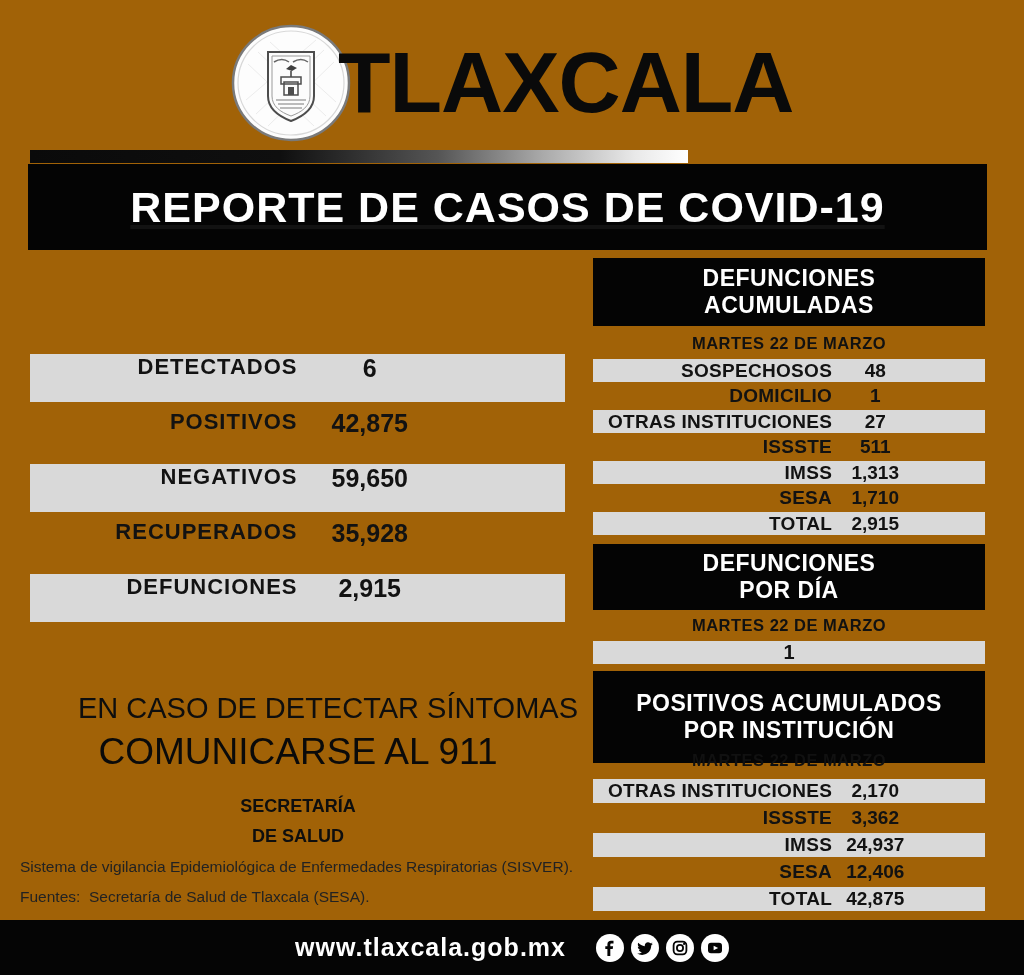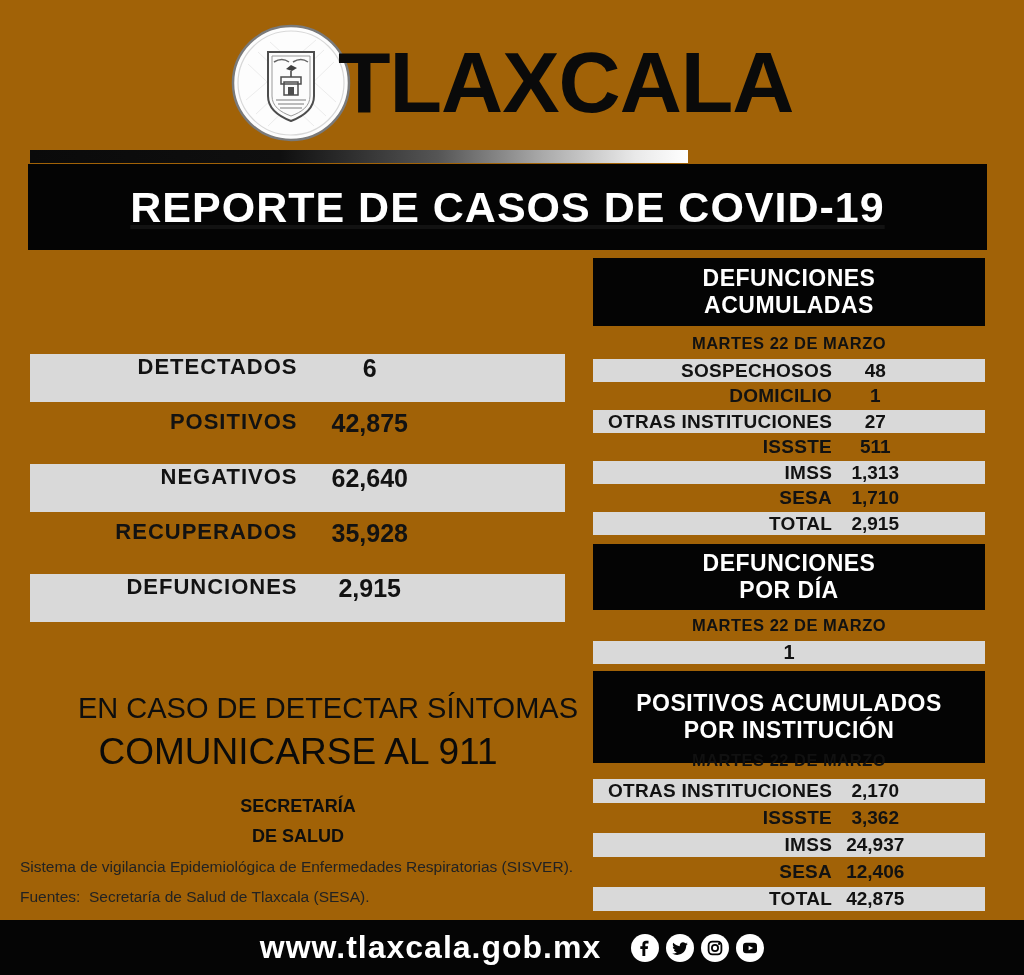--- a/index.html
+++ b/index.html
@@ -51,21 +51,21 @@
   .rrows .row:nth-child(odd) { background:#d9d9d9; }
   .rrows .lbl { flex:0 0 61%; text-align:right; font-size:19px; font-weight:700; letter-spacing:.3px; }
   .rrows .val { flex:0 0 22%; text-align:center; font-size:19px; font-weight:700; }
 
   .day-bar { position:absolute; left:0; top:641px; width:392px; height:23px; background:#d9d9d9;
     display:flex; align-items:center; justify-content:center; font-size:20px; font-weight:700; }
 
   
   .footer { position:absolute; left:0; top:920px; width:1024px; height:55px; background:#050505;
     display:flex; align-items:center; justify-content:center; gap:30px; }
-  .footer .url { color:#ffffff; font-size:32px; font-weight:700; letter-spacing:1px; }
+  .footer .url { color:#ffffff; font-size:25px; font-weight:700; letter-spacing:1px; }
   .socials { display:flex; gap:7px; align-items:center; }
   .social { width:28px; height:28px; display:block; }
 </style>
 </head>
 <body>
 
 <div class="page">
 
   <svg class="logo" viewBox="0 0 122 118">
     <ellipse cx="61" cy="59" rx="58" ry="57" fill="#fdfdfd" stroke="#7a7a7a" stroke-width="2.5"></ellipse>
@@ -96,21 +96,21 @@
     <div class="row">
       <div class="lbl">DETECTADOS</div>
       <div class="val">6</div>
     </div>
     <div class="row">
       <div class="lbl">POSITIVOS</div>
       <div class="val">42,875</div>
     </div>
     <div class="row">
       <div class="lbl">NEGATIVOS</div>
-      <div class="val">62,640</div>
+      <div class="val">59,650</div>
     </div>
     <div class="row">
       <div class="lbl">RECUPERADOS</div>
       <div class="val">35,928</div>
     </div>
     <div class="row">
       <div class="lbl">DEFUNCIONES</div>
       <div class="val">2,915</div>
     </div>
   </div>

